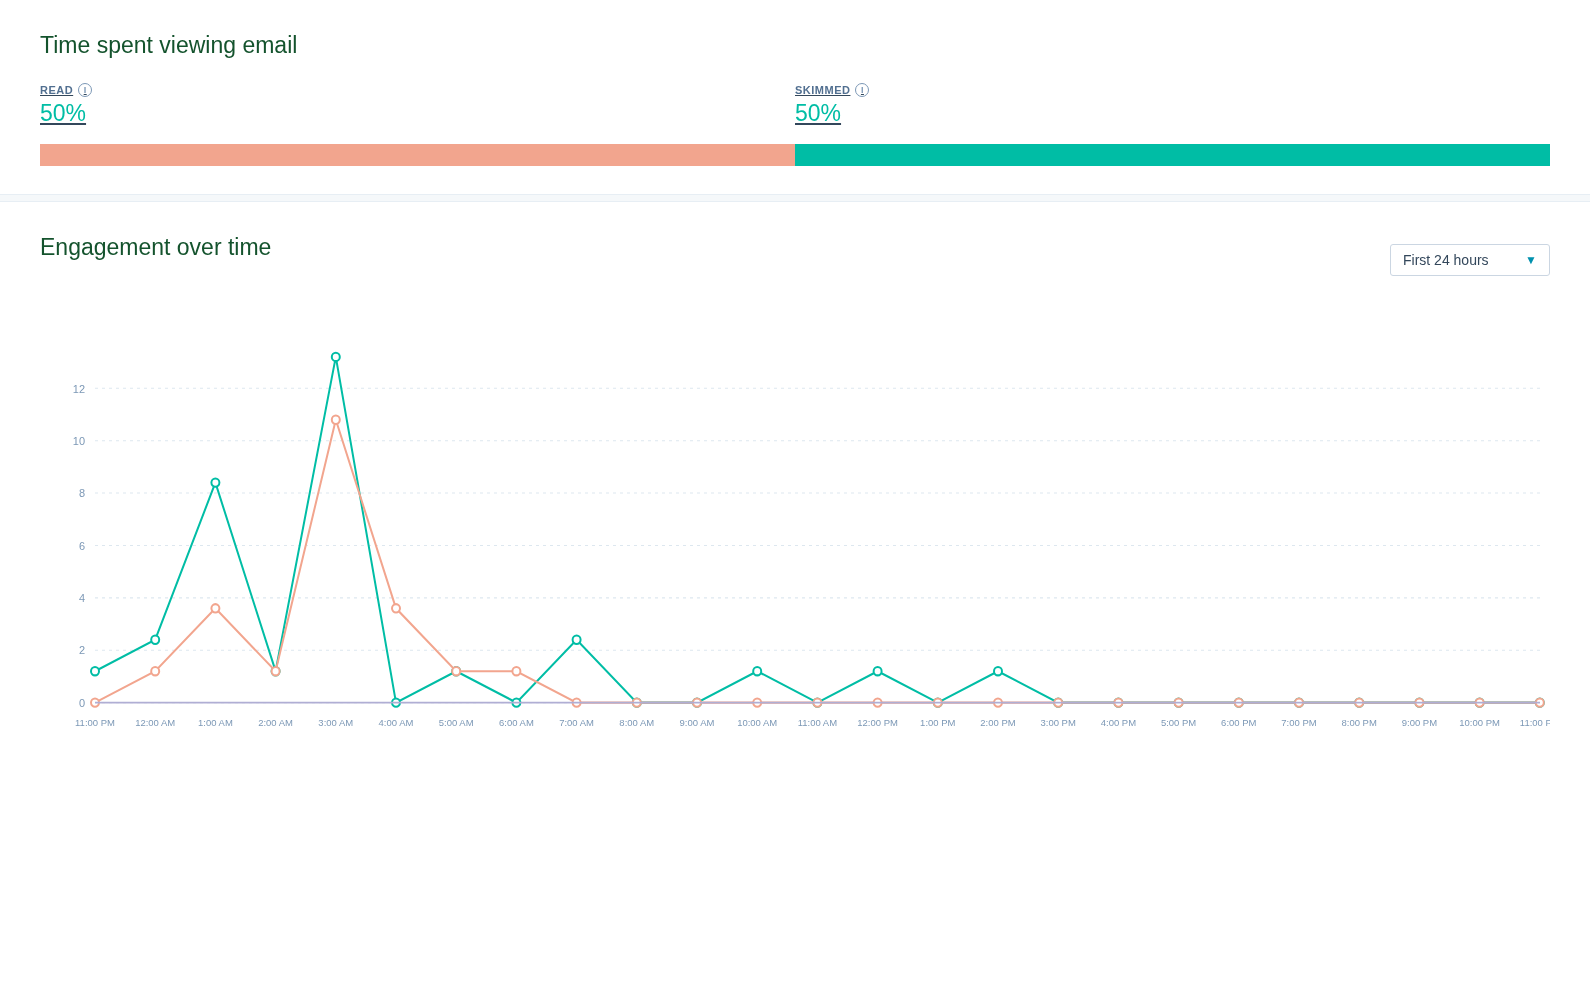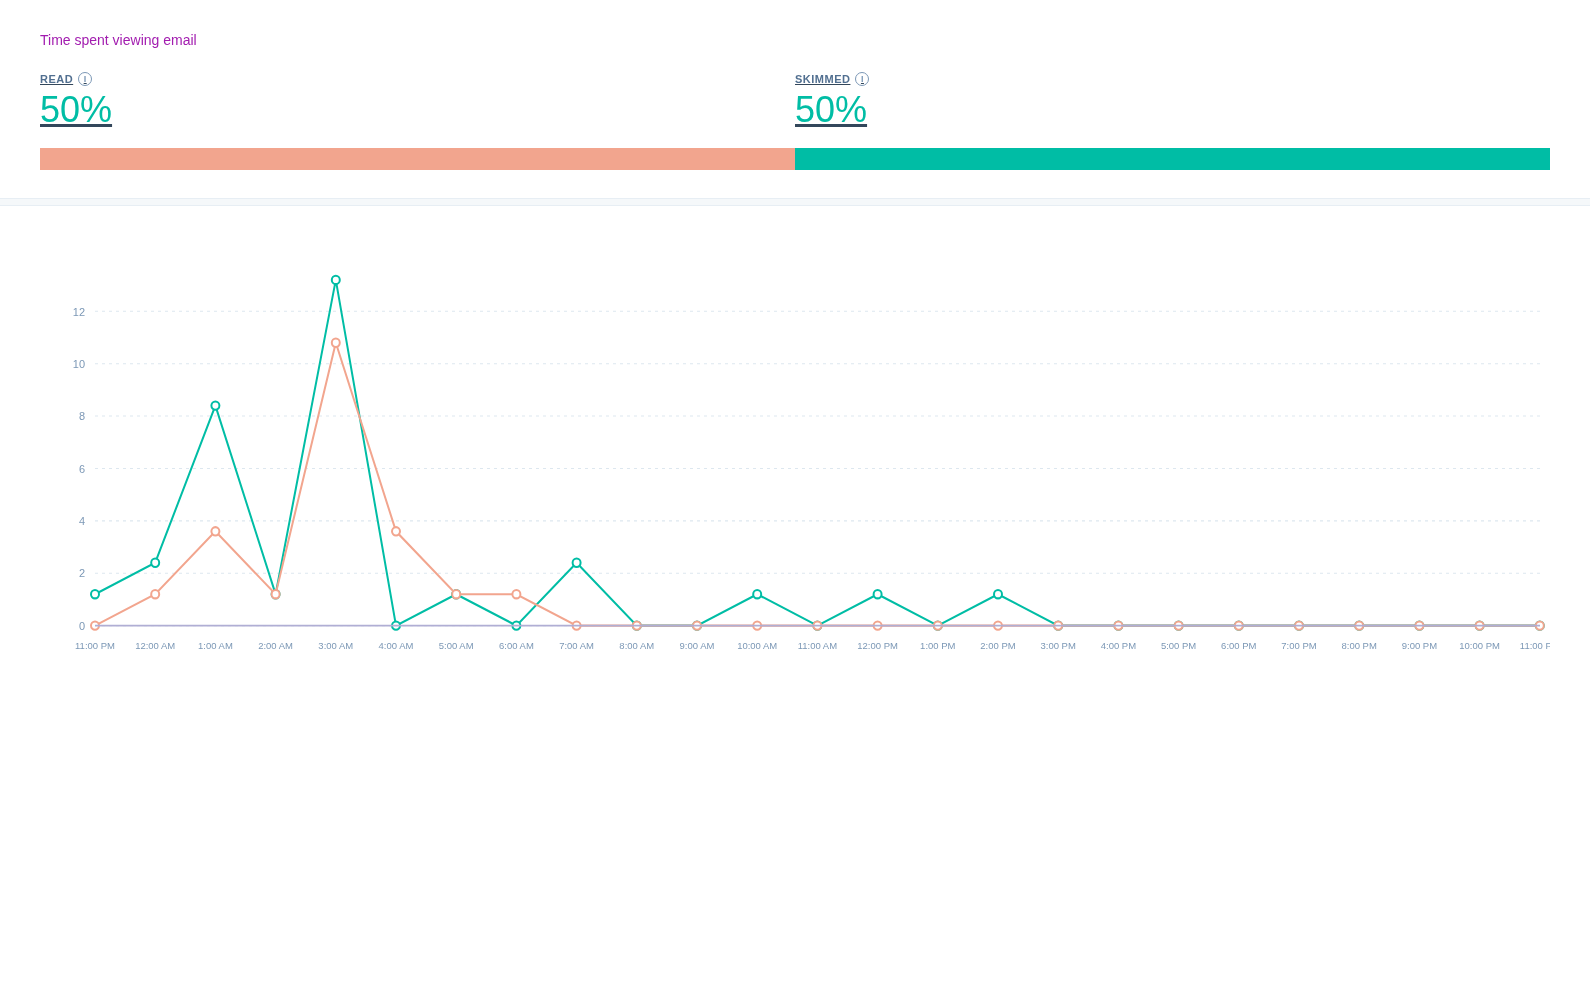--- a/index.html
+++ b/index.html
@@ -8,23 +8,23 @@
       background: #fff;
       color: #33475b;
     }
 
     .top-section {
       padding: 32px 40px 28px 40px;
       background: #fff;
     }
 
     .section-title {
-      font-size: 14px;
+      font-size: 23px;
       font-weight: 400;
-      color: #a21caf;
+      color: #14532d;
       margin-bottom: 24px;
     }
 
     .metrics-row {
       display: flex;
       gap: 0;
       margin-bottom: 18px;
       text-decoration: underline;
     }
 
@@ -52,21 +52,21 @@
       height: 14px;
       border-radius: 50%;
       border: 1.5px solid #7c98b6;
       color: #7c98b6;
       font-size: 9px;
       font-weight: 700;
       cursor: pointer;
     }
 
     .metric-value {
-      font-size: 36px;
+      font-size: 23px;
       font-weight: 300;
       color: #00bda5;
       line-height: 1.1;
     }
 
     .progress-bar-container {
       display: flex;
       height: 22px;
       width: 100%;
       overflow: hidden;
@@ -157,20 +157,27 @@
 
   <div class="progress-bar-container">
     <div class="progress-bar-read" style="width:50%"></div>
     <div class="progress-bar-skimmed" style="width:50%"></div>
   </div>
 </div>
 
 <div class="divider"></div>
 
 <div class="bottom-section">
+  <div class="chart-header">
+    <div class="section-title">Engagement over time</div>
+    <div class="dropdown-select">
+      <span>First 24 hours</span>
+      <span class="dropdown-arrow">▼</span>
+    </div>
+  </div>
 
   <div class="chart-area">
     <svg class="chart-svg" viewBox="0 0 1510 420" preserveAspectRatio="none">
 
       <line x1="55" y1="370" x2="1500" y2="370" stroke="#dde7ef" stroke-width="1" stroke-dasharray="3,4"></line>
       <line x1="55" y1="320" x2="1500" y2="320" stroke="#dde7ef" stroke-width="1" stroke-dasharray="3,4"></line>
       <line x1="55" y1="270" x2="1500" y2="270" stroke="#dde7ef" stroke-width="1" stroke-dasharray="3,4"></line>
       <line x1="55" y1="220" x2="1500" y2="220" stroke="#dde7ef" stroke-width="1" stroke-dasharray="3,4"></line>
       <line x1="55" y1="170" x2="1500" y2="170" stroke="#dde7ef" stroke-width="1" stroke-dasharray="3,4"></line>
       <line x1="55" y1="120" x2="1500" y2="120" stroke="#dde7ef" stroke-width="1" stroke-dasharray="3,4"></line>

